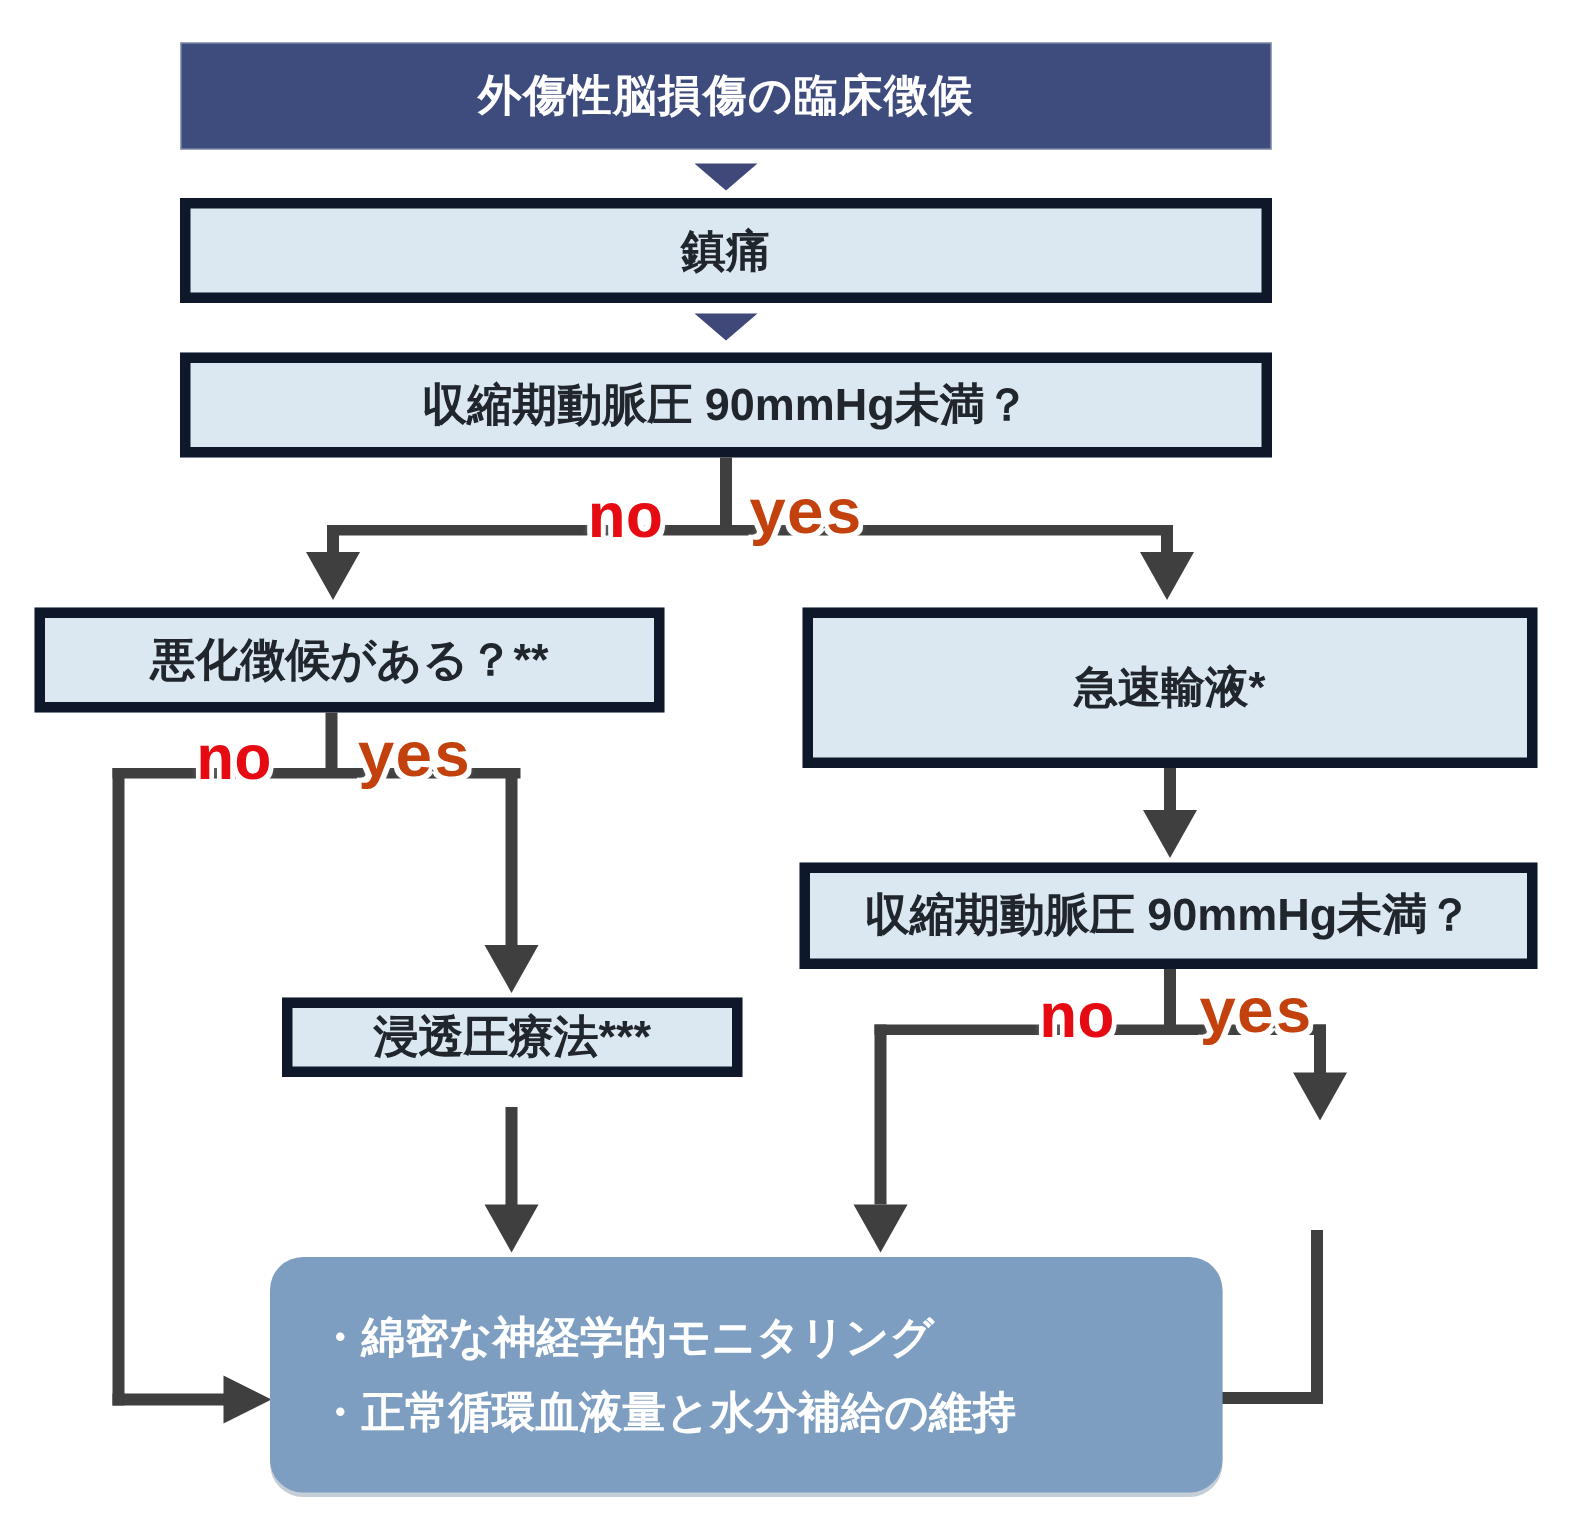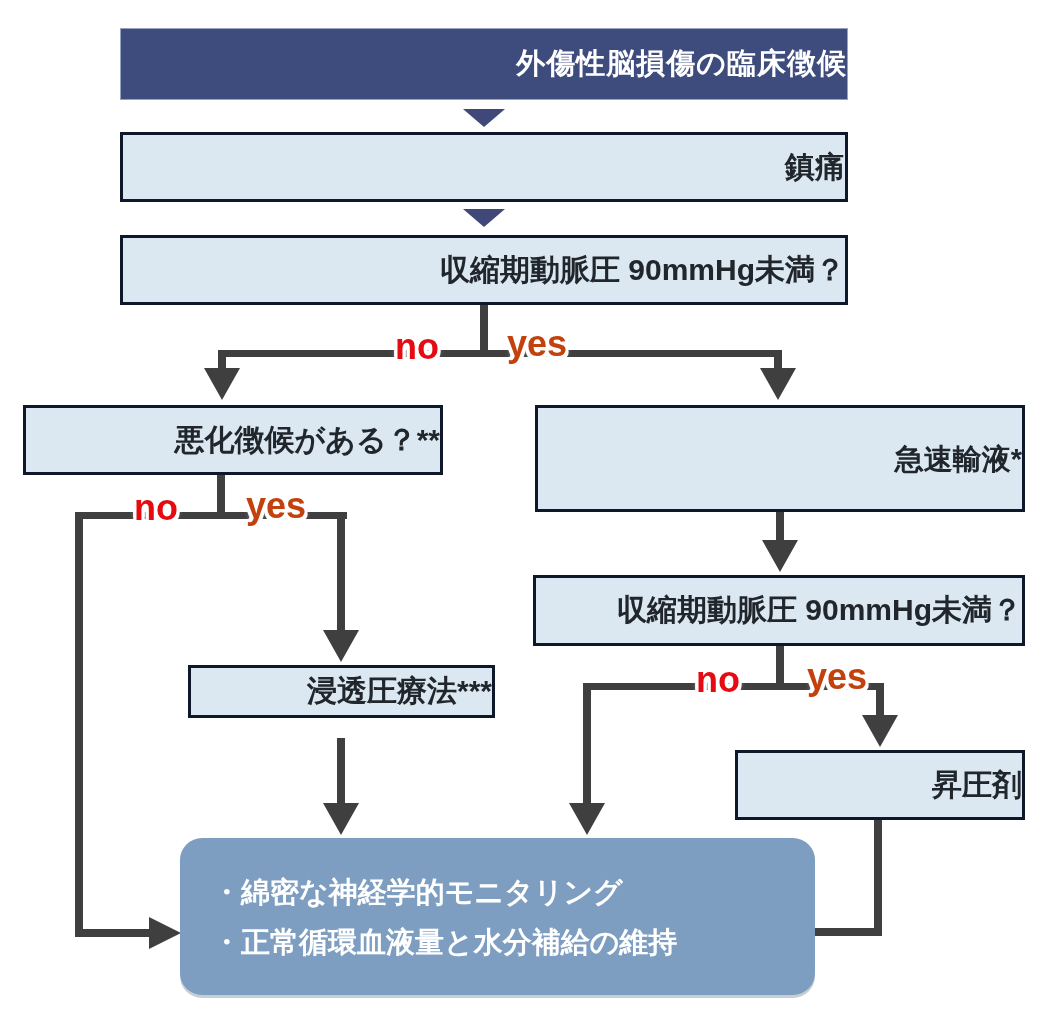--- a/index.html
+++ b/index.html
@@ -2,41 +2,42 @@
 <html><head>
 <meta charset="utf-8">
 <style>
   html,body{margin:0;padding:0;background:#ffffff;}
   .canvas{
     position:relative;width:1052px;height:1024px;background:#ffffff;
     font-family:"Liberation Sans","DejaVu Sans",sans-serif;
     overflow:hidden;
   }
   .box{
-    position:absolute;display:flex;align-items:center;justify-content:flex-end;
+    position:absolute;display:flex;align-items:center;justify-content:center;
     box-sizing:border-box;text-align:center;font-weight:bold;
   }
   .box-dark{background:#3e4b7d;color:#ffffff;font-size:29px;letter-spacing:1px;border:1px solid #9aa3bd;}
-  .box-light{background:#dbe8f2;color:#20262b;font-size:30px;border:3px solid #0f172a;}
+  .box-light{background:#dbe8f2;color:#20262b;font-size:30px;border:7px solid #0f172a;}
   .box-final{
     background:#7d9ec0;color:#ffffff;font-size:29px;border-radius:22px;
     flex-direction:column;align-items:flex-start;justify-content:center;
     padding-left:32px;line-height:50px;box-shadow:0 3px 0 rgba(90,115,140,.35);
   }
   .multi{flex-direction:row;line-height:40px;}
   .line{position:absolute;background:#3f3f3f;}
   .tri{position:absolute;width:0;height:0;}
   .tri-down{border-left:18px solid transparent;border-right:18px solid transparent;border-top:32px solid #3f3f3f;}
   .tri-right{border-top:16px solid transparent;border-bottom:16px solid transparent;border-left:32px solid #3f3f3f;}
   .tri-left{border-top:16px solid transparent;border-bottom:16px solid transparent;border-right:32px solid #3f3f3f;}
   .tri-navy{border-left:21px solid transparent;border-right:21px solid transparent;border-top:18px solid #3f4878;}
   .branch-label{
-    position:absolute;font-size:36px;font-weight:bold;text-align:center;line-height:36px;
+    position:absolute;font-size:42px;font-weight:bold;text-align:center;line-height:36px;
     text-shadow:-3px -3px 0 #fff,3px -3px 0 #fff,-3px 3px 0 #fff,3px 3px 0 #fff,
                 0 -3px 0 #fff,0 3px 0 #fff,-3px 0 0 #fff,3px 0 0 #fff,0 0 6px #fff;
+    font-family:Liberation Mono, monospace;
   }
   .lbl-no{color:#e60b12;}
   .lbl-yes{color:#c2410c;}
 </style>
 </head>
 <body>
 
 <div class="canvas">
 
   <div class="box box-dark" style="left:120px;top:28px;width:728px;height:72px;">
@@ -103,23 +104,20 @@
   <div class="line" style="left:583px;top:683px;width:301px;height:7px;"></div>
   <div class="branch-label lbl-no" style="left:676px;top:662px;width:84px;">no</div>
   <div class="branch-label lbl-yes" style="left:794px;top:659px;width:86px;">yes</div>
 
   <div class="line" style="left:583px;top:683px;width:8px;height:120px;"></div>
   <div class="tri tri-down" style="left:569px;top:803px;"></div>
 
   <div class="line" style="left:876px;top:683px;width:8px;height:34px;"></div>
   <div class="tri tri-down" style="left:862px;top:715px;"></div>
 
-  <div class="box box-light" style="left:735px;top:750px;width:290px;height:70px;">
-    <span>昇圧剤</span>
-  </div>
 
   <div class="line" style="left:874px;top:820px;width:8px;height:116px;"></div>
   <div class="line" style="left:812px;top:928px;width:66px;height:8px;"></div>
   <div class="tri tri-left" style="left:780px;top:917px;"></div>
 
   <div class="box box-final" style="left:180px;top:838px;width:635px;height:157px;">
     <span>・綿密な神経学的モニタリング</span>
     <span>・正常循環血液量と水分補給の維持</span>
   </div>
 

